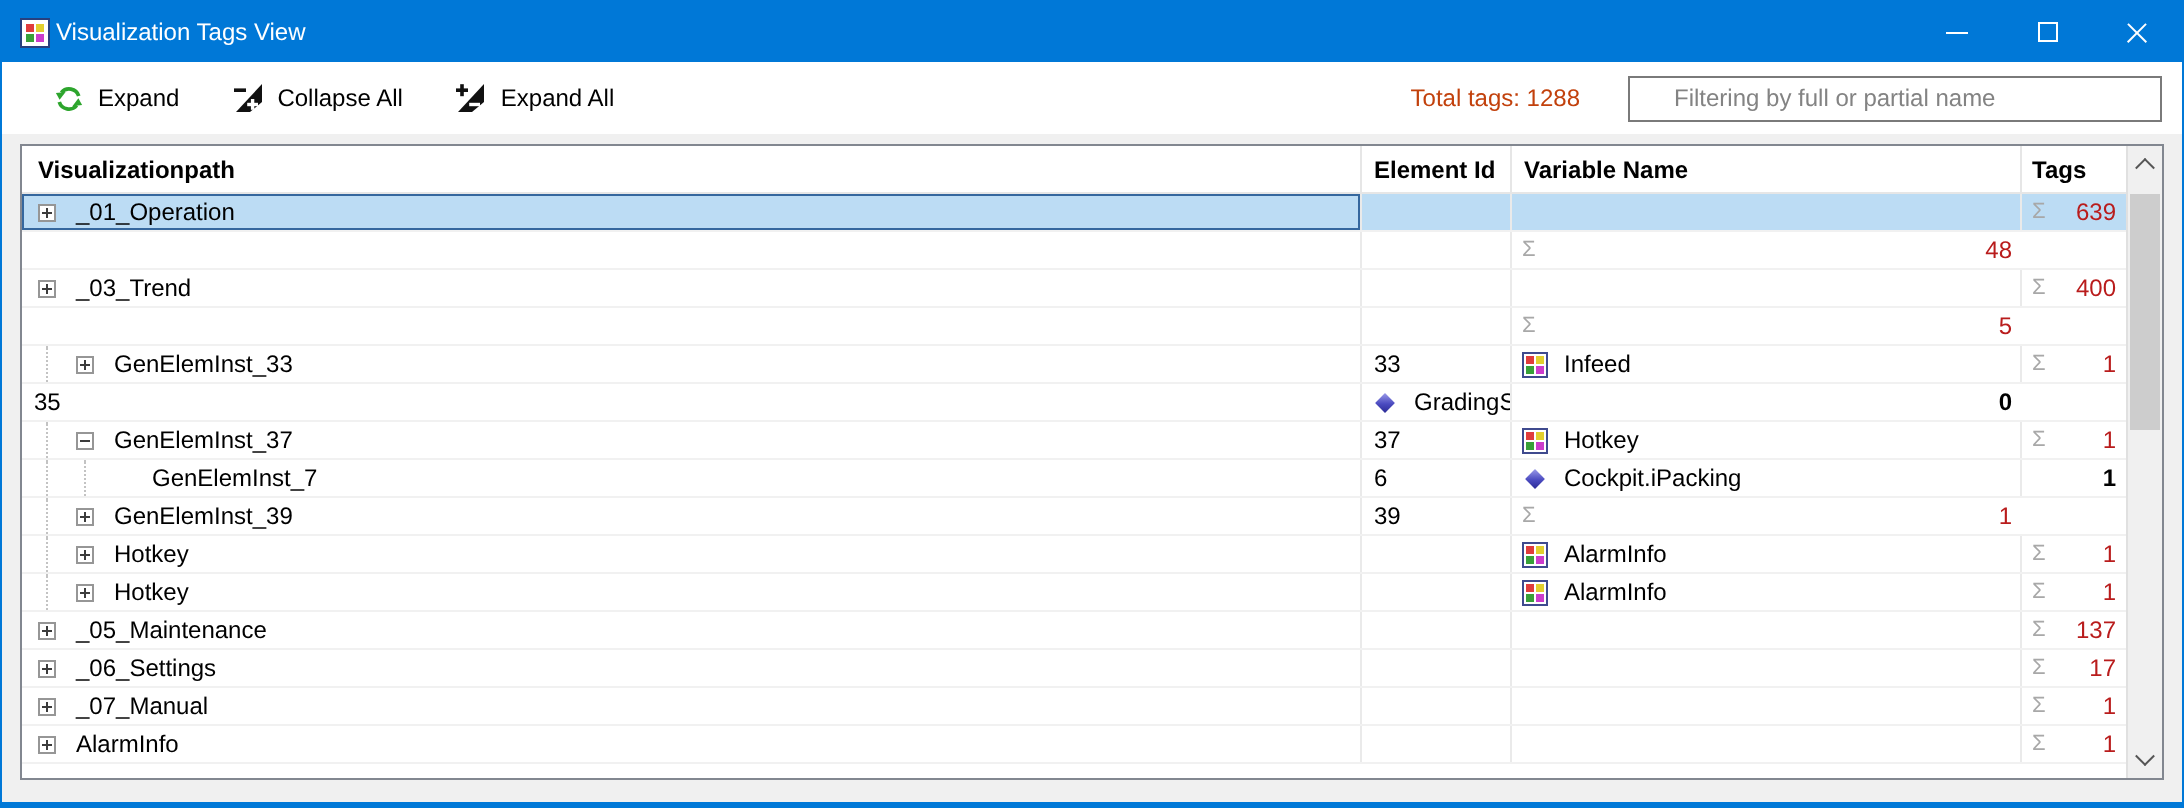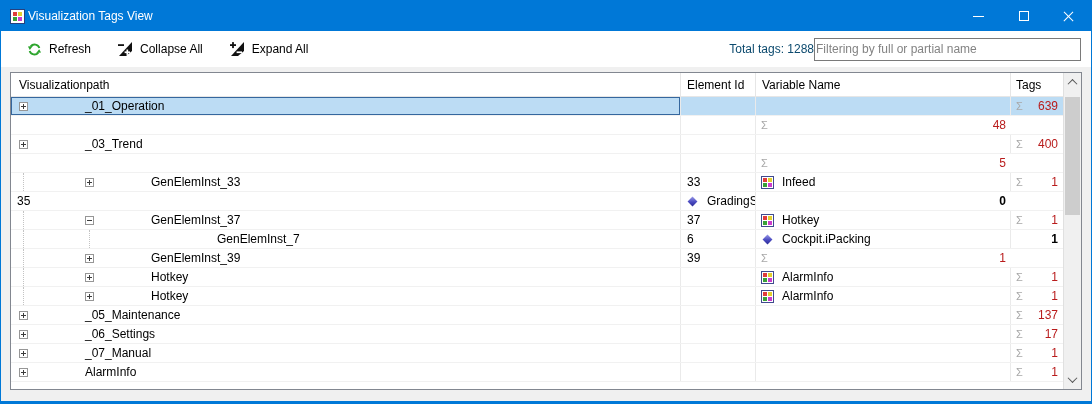--- a/index.html
+++ b/index.html
@@ -38,49 +38,49 @@
   .toolbar {
     height: 36px; background: #ffffff; display: flex; align-items: center;
     padding: 0 10px 0 26px;
   }
   .tool-btn {
     display: flex; align-items: center; gap: 7px; background: transparent; border: none;
     font-family: "Liberation Sans", sans-serif; font-size: 12px; color: #000;
     margin-right: 26px; cursor: default; white-space: nowrap;
   }
   .tool-btn svg { display: block; }
-  .total-tags { margin-left: auto; font-size: 12px; color: #0c4a6e; white-space: nowrap; }
+  .total-tags { margin-left: auto; font-size: 12px; color: #c2410c; margin-right: 24px; white-space: nowrap; }
   .filter-input {
     width: 267px; height: 23px; border: 1px solid #7a7a7a; background: #fff;
-    font-family: "Liberation Sans", sans-serif; font-size: 12px; padding: 0 1px; outline: none;
+    font-family: "Liberation Sans", sans-serif; font-size: 12px; padding: 0 22px; outline: none;
   }
   .filter-input::placeholder { color: #838383; }
   
   .table {
     position: absolute; left: 9px; top: 71px; width: 1072px; height: 318px;
     background: #fff; border: 1px solid #828790;
   }
   .thead, .row { display: grid; grid-template-columns: 670px 75px 255px 52px; }
   .thead { height: 24px; border-bottom: 1px solid #e6e6e6; }
   .hcell {
-    display: flex; align-items: center; font-size: 12px; font-weight: 400; color: #000;
+    display: flex; align-items: center; font-size: 12px; font-weight: 700; color: #000;
     border-right: 1px solid #e6e6e6; white-space: nowrap; overflow: hidden;
   }
   .hcell.path-h { padding-left: 8px; }
   .hcell.id-h   { padding-left: 6px; }
   .hcell.var-h  { padding-left: 6px; }
   .hcell.tags-h { padding-left: 5px; border-right: none; }
   .tbody { width: 1052px; }
   .row { height: 19px; border-bottom: 1px solid #f1f1f1; }
   .cell {
     display: flex; align-items: center; font-size: 12px; color: #000;
     border-right: 1px solid #eaeaea; white-space: nowrap; overflow: hidden;
   }
   .cell.tags { border-right: none; padding: 0 5px; }
-  .cell.path { padding-left: 8px; gap: 47px; }
+  .cell.path { padding-left: 8px; }
   .cell.elem-id { padding-left: 6px; }
   .cell.var { padding-left: 5px; gap: 8px; }
   .indent { width: 19px; flex: none; align-self: stretch; position: relative; }
   .indent::before {
     content: ""; position: absolute; left: 4px; top: 0; bottom: 0;
     border-left: 1px dotted #c3c3c3;
   }
   .expander {
     width: 9px; height: 9px; flex: none; margin-right: 10px; position: relative;
     background: #fff; border: 1px solid #969696;
@@ -146,21 +146,21 @@
   </div>
 
   <div class="toolbar">
     <button class="tool-btn">
       <svg width="15" height="15" viewBox="0 0 16 16">
         <path d="M2.8 9.6 A5.4 5.4 0 0 0 12.1 11.4" fill="none" stroke="#2da52d" stroke-width="2"></path>
         <path d="M13.2 6.4 A5.4 5.4 0 0 0 3.9 4.6" fill="none" stroke="#2da52d" stroke-width="2"></path>
         <polygon points="1.0,4.8 6.2,4.2 3.0,8.4" fill="#2da52d"></polygon>
         <polygon points="15.0,11.2 9.8,11.8 13.0,7.6" fill="#2da52d"></polygon>
       </svg>
-      <span>Refresh</span>
+      <span>Expand</span>
     </button>
     <button class="tool-btn">
       <svg width="16" height="16" viewBox="0 0 16 16">
         <polygon points="15,1 15,10 9,15 2,15" fill="#111"></polygon>
         <rect x="1" y="3.2" width="6" height="1.8" fill="#111"></rect>
         <rect x="7.6" y="10.4" width="5.4" height="1.7" fill="#fff"></rect>
         <rect x="9.45" y="8.5" width="1.7" height="5.4" fill="#fff"></rect>
       </svg>
       <span>Collapse All</span>
     </button>

